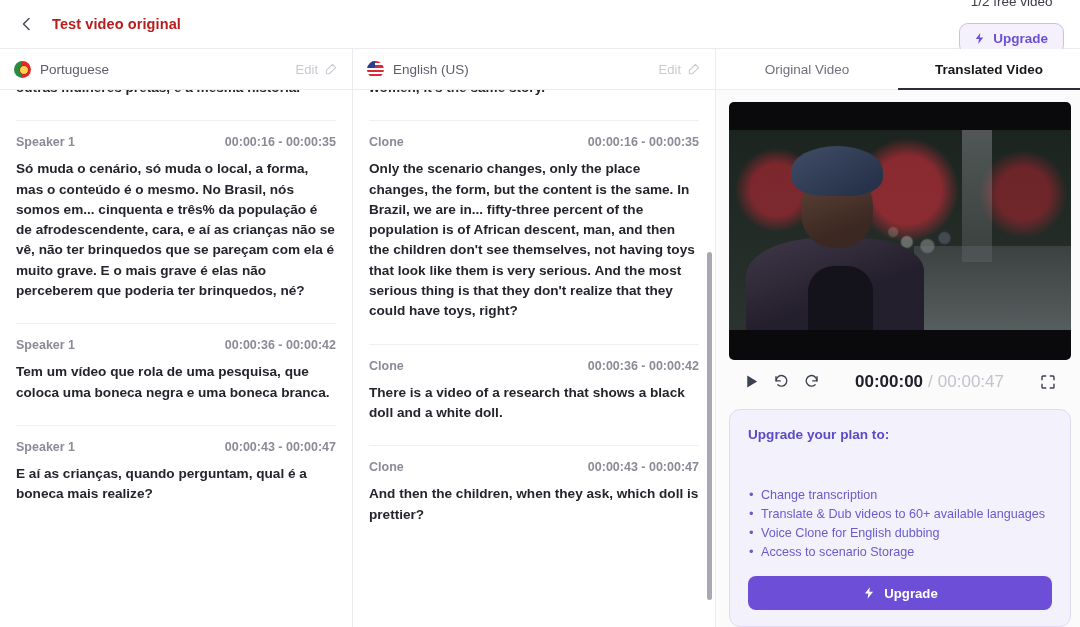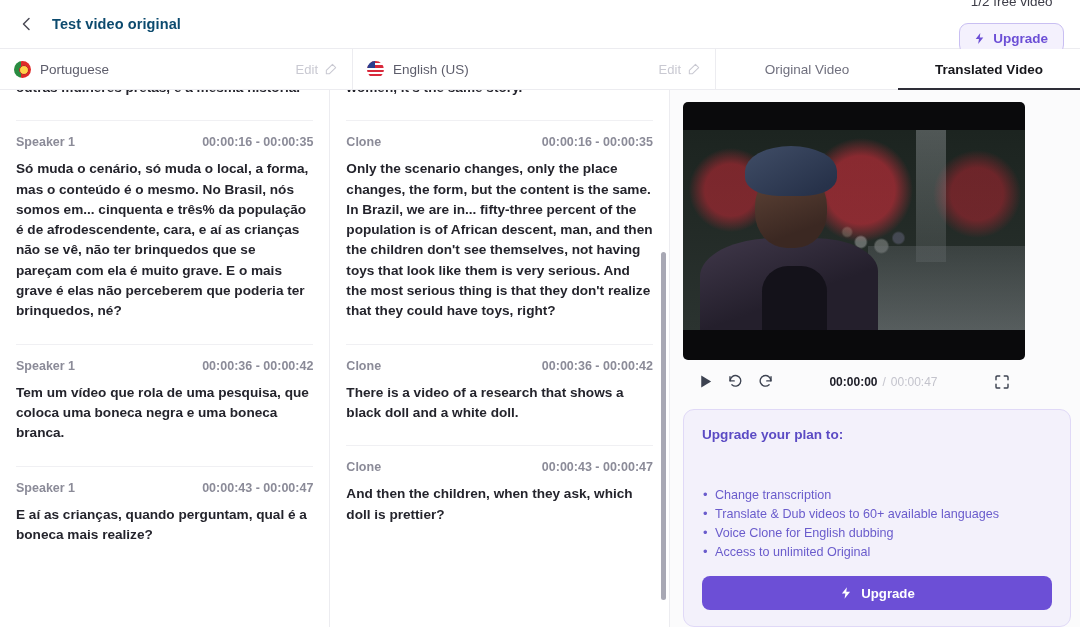--- a/index.html
+++ b/index.html
@@ -17,21 +17,21 @@
     display: flex; align-items: center;
     border-bottom: 1px solid #ececf0;
     background: #fff;
     padding: 0 16px 0 14px;
   }
   .back-btn {
     width: 26px; height: 26px; display: flex; align-items: center; justify-content: center;
     cursor: pointer; color: #4a4a55;
   }
   .page-title {
-    font-size: 14.5px; font-weight: bold; color: #0c4a6e; margin-left: 12px;
+    font-size: 14.5px; font-weight: bold; color: #b91c1c; margin-left: 12px;
     letter-spacing: .1px;
   }
   .header-right { margin-left: auto; display: flex; align-items: center; gap: 14px; flex-direction: column; }
   .free-video-count { font-size: 13.5px; color: #3c3c47; }
   .upgrade-btn-sm {
     display: flex; align-items: center; gap: 7px;
     border: 1px solid #c9bff2; background: #f4f1fd; color: #6c4fd6;
     border-radius: 9px; padding: 7px 15px 7px 13px;
     font-size: 13.5px; font-weight: bold; cursor: pointer;
   }
@@ -137,27 +137,27 @@
   .person-top {
     position: absolute; left: 23%; bottom: 0; width: 19%; height: 32%;
     background: #14121a; border-radius: 40% 40% 0 0;
   }
 
   .player-bar {
     width: 342px; height: 44px; display: flex; align-items: center;
     padding: 0 14px; gap: 13px; background: #fbfbfc;
   }
   .pbtn { display: flex; align-items: center; justify-content: center; cursor: pointer; color: #3c4250; }
-  .time-wrap { margin: 8px auto; display: flex; align-items: center; gap: 5px; font-size: 12px; }
+  .time-wrap { margin: 8px auto; display: flex; align-items: center; gap: 5px; font-size: 17px; }
   .time-cur { color: #20202a; font-weight: bold; }
   .time-sep { color: #c3c3cc; }
   .time-total { color: #c3c3cc; }
 
   .upsell {
-    width: 388px; margin-top: 6px;
+    width: 342px; margin-top: 6px;
     background: #f3f1fb; border: 1px solid #e0d9f7; border-radius: 11px;
     padding: 17px 18px 16px 18px;
   }
   .upsell-title { font-size: 13.6px; font-weight: bold; color: #5b4bc4; margin-bottom: 9px; }
   .upsell-list { list-style: none; margin-top: 44px; }
   .upsell-list li {
     font-size: 12.6px; color: #6a5ccc; line-height: 19px; padding-left: 13px; position: relative;
   }
   .upsell-list li::before {
     content: "•"; position: absolute; left: 1px; top: -1px; font-size: 13px;
@@ -339,21 +339,21 @@
           </svg>
         </span>
       </div>
 
       <div class="upsell">
         <div class="upsell-title">Upgrade your plan to:</div>
         <ul class="upsell-list">
           <li>Change transcription</li>
           <li>Translate &amp; Dub videos to 60+ available languages</li>
           <li>Voice Clone for English dubbing</li>
-          <li>Access to unlimited Original</li>
+          <li>Access to scenario Storage</li>
         </ul>
         <button class="upgrade-btn-lg">
           <svg width="14" height="14" viewBox="0 0 24 24">
             <path d="M13.5 2 L5 13 h6 l-1.5 9 L19 10 h-6.5 z" fill="#ffffff"></path>
           </svg>
           <span>Upgrade</span>
         </button>
       </div>
     </div>
 

